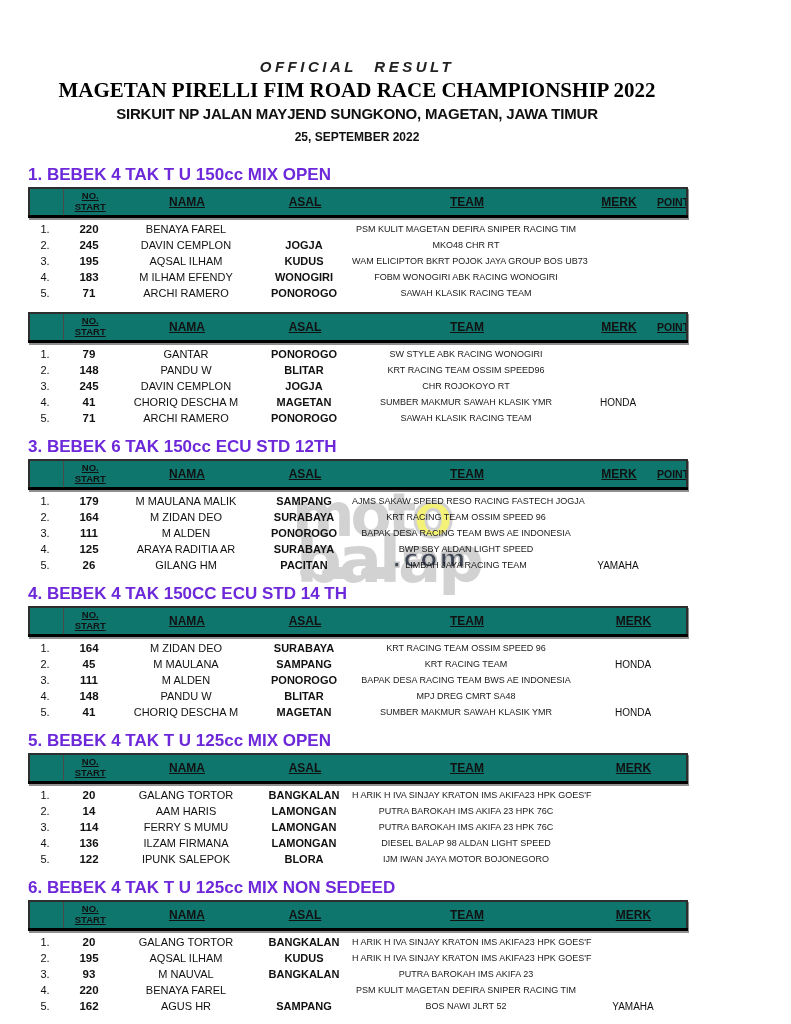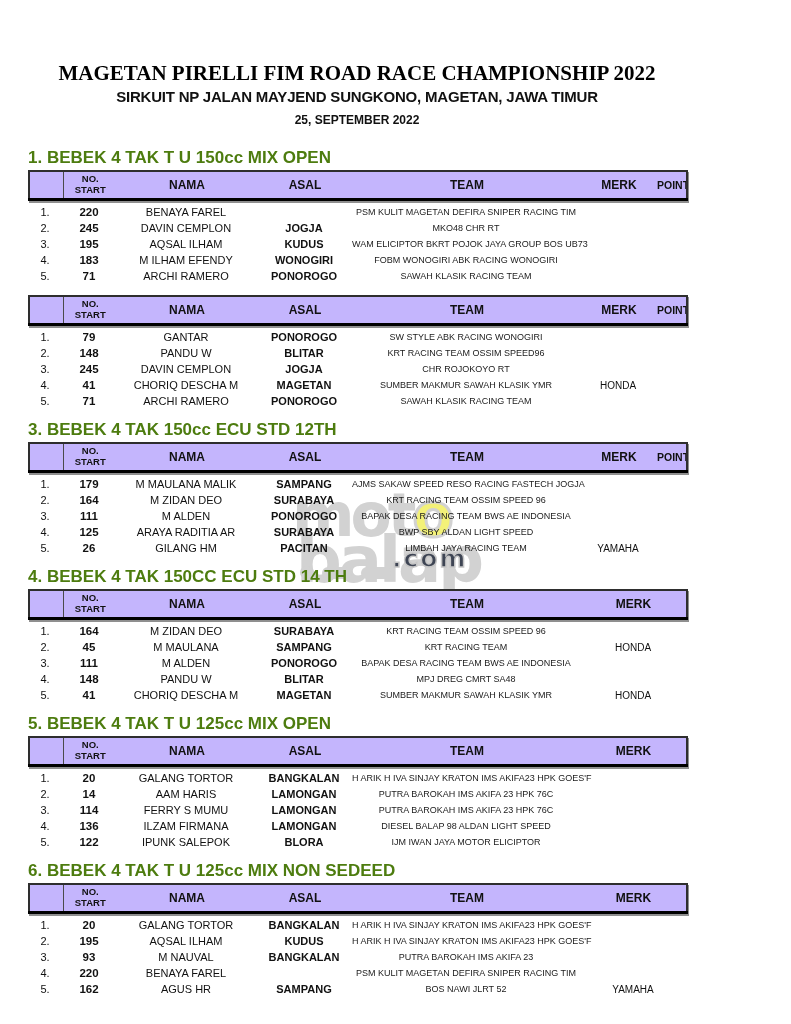--- a/index.html
+++ b/index.html
@@ -38,26 +38,26 @@
   .main-title{
     font-family:"Liberation Serif","DejaVu Serif",serif;
     font-size:21px;font-weight:bold;margin-top:3px;color:#000;
   }
   .sub-title{font-size:15px;font-weight:bold;margin-top:2px;letter-spacing:-0.2px;}
   .doc-date{font-size:12px;font-weight:bold;margin-top:8px;}
 
   
   #sections{margin-top:21px;}
   .section{margin-bottom:11px;}
-  .sec-title{font-size:17px;line-height:19px;font-weight:bold;margin:0 0 3px 0;color:#4d7c0f;}
+  .sec-title{font-size:17px;line-height:19px;font-weight:bold;margin:0 0 3px 0;color:#6d28d9;}
 
   table{border-collapse:collapse;table-layout:fixed;width:658px;}
   .hdr-tbl{
     border:2px solid #2e2e2e;border-bottom:3px solid #000;
-    box-shadow:1px 2px 0 #8f8f8f;background:#c4b5fd;
+    box-shadow:1px 2px 0 #8f8f8f;background:#0f766e;text-decoration:underline;
   }
   .hdr-tbl td{
     height:26px;text-align:center;vertical-align:middle;
     font-weight:bold;font-size:12px;padding:0;
     white-space:nowrap;overflow:hidden;
   }
   .hdr-tbl td.c-start{border-left:1.5px solid #4a4a4a;}
   .hdr-no{font-size:9.5px;line-height:1.12;}
   .hdr-tbl td.c-point{font-size:10.5px;}
 
@@ -84,20 +84,21 @@
     <div class="wm-com">.com</div>
     <div class="wm-dashes">
       <span class="wm-dot"></span>
         <span class="wm-bar"></span>
         <span class="wm-bar"></span>
     </div>
   </div>
 
   <div class="content">
     <div class="doc-head">
+      <div class="official">OFFICIAL RESULT</div>
       <div class="main-title">MAGETAN PIRELLI FIM ROAD RACE CHAMPIONSHIP 2022</div>
       <div class="sub-title">SIRKUIT NP JALAN MAYJEND SUNGKONO, MAGETAN, JAWA TIMUR</div>
       <div class="doc-date">25, SEPTEMBER 2022</div>
     </div>
 
     <div id="sections">
   <section class="section">
     <h2 class="sec-title">1. BEBEK 4 TAK T U 150cc MIX OPEN</h2>
     <table class="hdr-tbl">
       <colgroup>
@@ -264,21 +265,21 @@
                 <td class="c-asal">PONOROGO</td>
                 <td class="c-team">SAWAH KLASIK RACING TEAM</td>
                 <td class="c-merk"></td>
                 <td class="c-point"></td>
               </tr>
             </tbody>
     </table>
   </section>
 
   <section class="section">
-    <h2 class="sec-title">3. BEBEK 4 TAK 150cc ECU STD 12TH</h2>
+    <h2 class="sec-title">3. BEBEK 6 TAK 150cc ECU STD 12TH</h2>
     <table class="hdr-tbl">
       <colgroup>
               <col style="width: 34px;">
               <col style="width: 54px;">
               <col style="width: 140px;">
               <col style="width: 96px;">
               <col style="width: 228px;">
               <col style="width: 76px;">
               <col style="width: 30px;">
             </colgroup>
@@ -501,21 +502,21 @@
                 <td class="c-nama">ILZAM FIRMANA</td>
                 <td class="c-asal">LAMONGAN</td>
                 <td class="c-team">DIESEL BALAP 98 ALDAN LIGHT SPEED</td>
                 <td class="c-merk"></td>
               </tr>
               <tr>
                 <td class="c-pos">5.</td>
                 <td class="c-start">122</td>
                 <td class="c-nama">IPUNK SALEPOK</td>
                 <td class="c-asal">BLORA</td>
-                <td class="c-team">IJM IWAN JAYA MOTOR ELICIPTOR</td>
+                <td class="c-team">IJM IWAN JAYA MOTOR BOJONEGORO</td>
                 <td class="c-merk"></td>
               </tr>
             </tbody>
     </table>
   </section>
 
   <section class="section">
     <h2 class="sec-title">6. BEBEK 4 TAK T U 125cc MIX NON SEDEED</h2>
     <table class="hdr-tbl">
       <colgroup>

